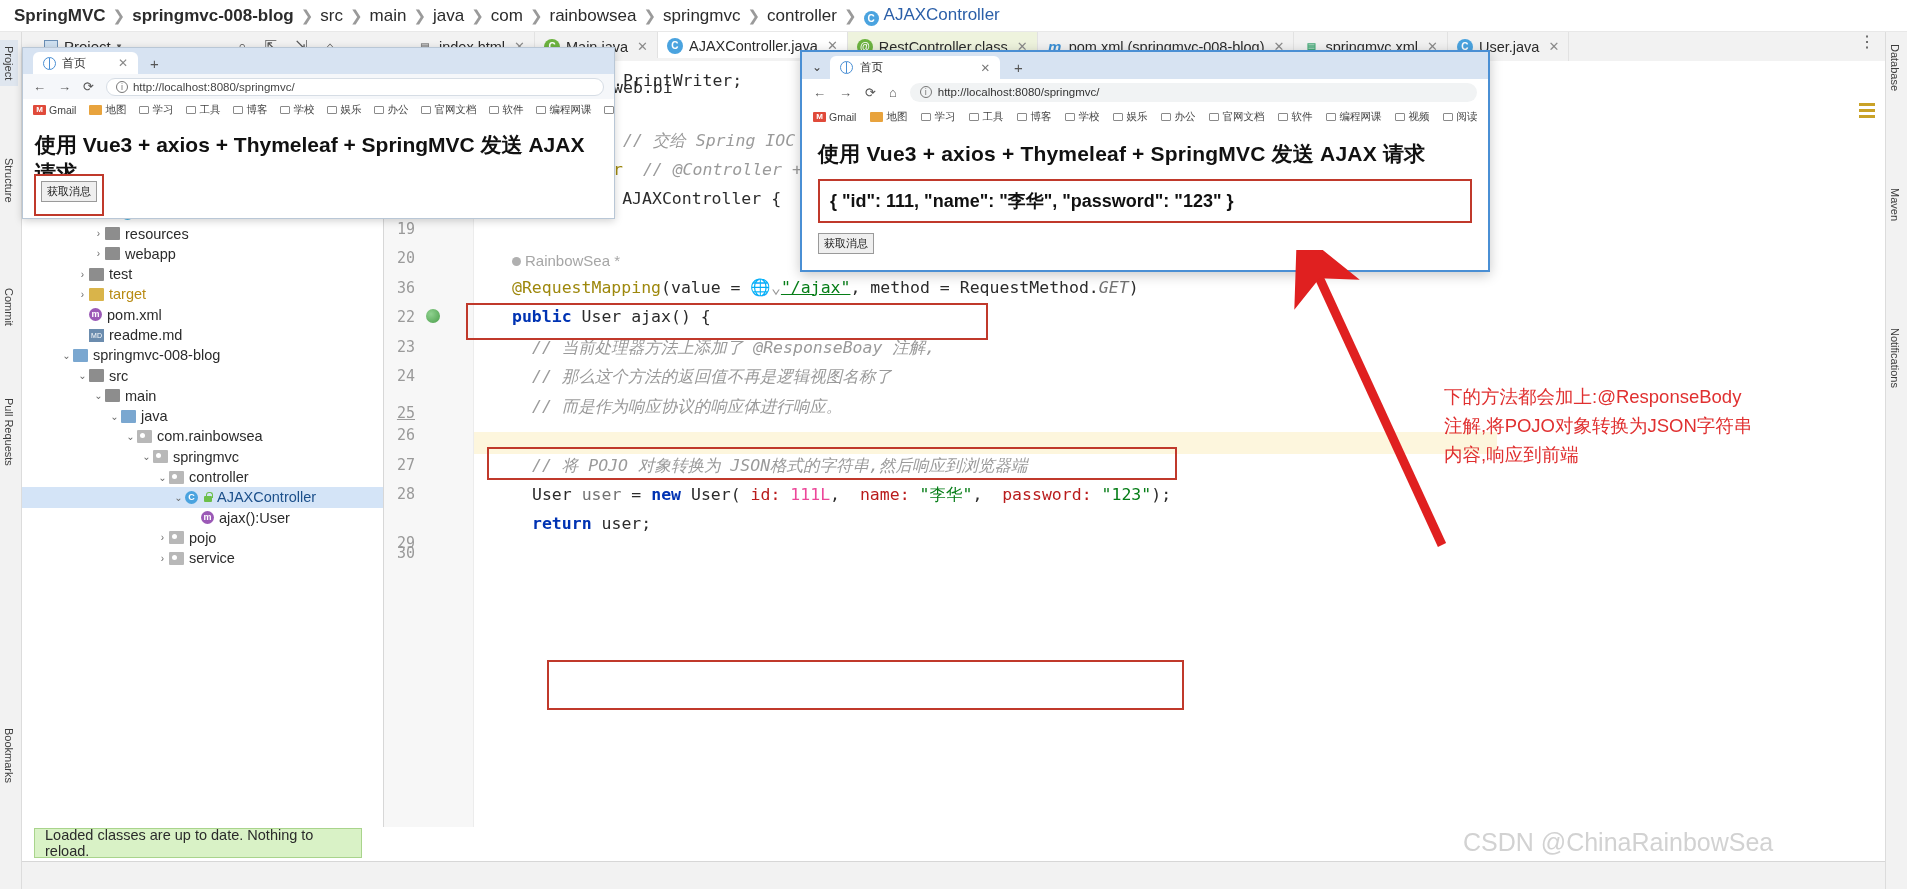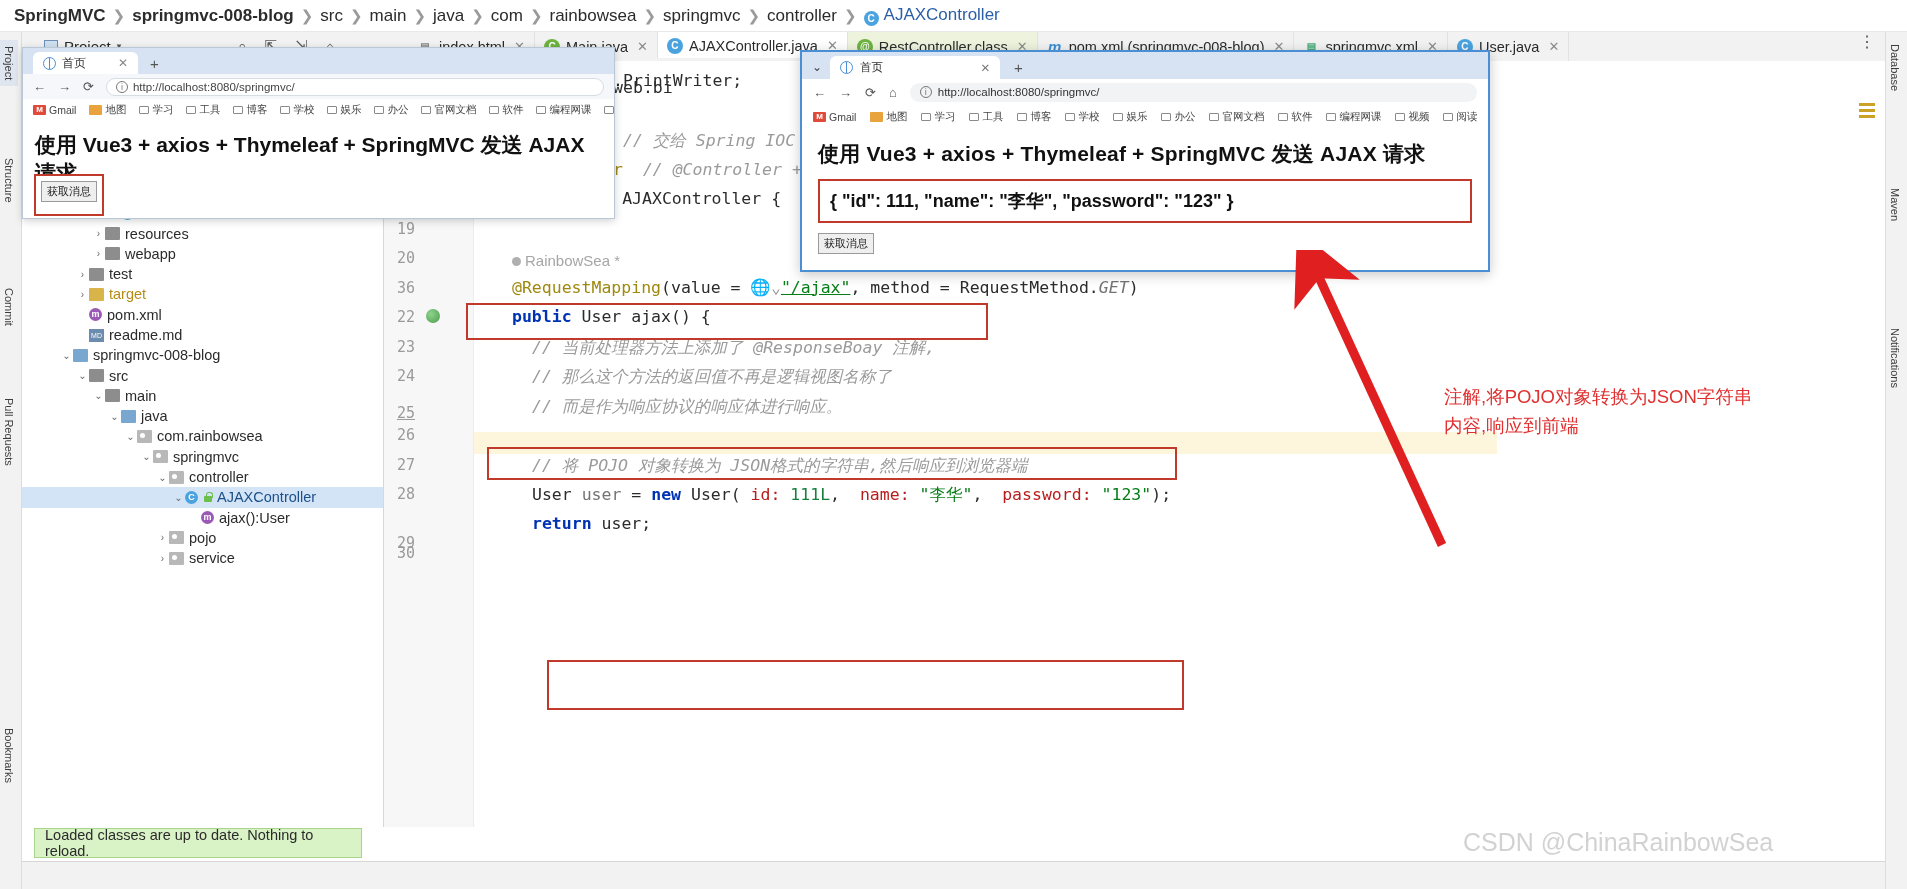--- a/index.html
+++ b/index.html
@@ -137,21 +137,21 @@
   }
   #codearea {
     position: absolute; left: 90px; top: 0; width: 1023px; height: 100%;
     font-family: "DejaVu Sans Mono", monospace; font-size: 16.5px;
   }
   .cl { position: absolute; white-space: pre; }
   .kw { color: #0033b3; font-weight: bold; }
   .anno { color: #9e880d; }
   .cmt { color: #9a9a9a; font-style: italic; }
   .str { color: #067d17; }
-  .num { color: #15803d; }
+  .num { color: #ec4899; }
   .fld { color: #737373; }
   .plain { color: #2b2b2b; }
   .param { color: #b91c1c; }
   .ital { font-style: italic; }
   .author {
     position: absolute; font-size: 15px; color: #a6a6a6;
     font-family: "Liberation Sans", sans-serif;
   }
   .author .pico { display:inline-block; width:9px;height:9px;border-radius:50%;background:#b0b0b0; margin-right:4px;}
   .hl-line { position: absolute; left: 0; width: 1113px; height: 22px; background: #fdf6dd; }
@@ -707,20 +707,21 @@
 <svg id="arrow-svg" viewBox="0 0 190 300">
   <defs>
     <marker id="ah" markerWidth="8" markerHeight="8" refX="4" refY="4" orient="auto">
       <path d="M0,0 L8,4 L0,8 L2,4 Z" fill="#e02020"></path>
     </marker>
   </defs>
   <line x1="152" y1="295" x2="22" y2="12" stroke="#e02020" stroke-width="9" marker-end="url(#ah)"></line>
 </svg>
 
 <div id="red-note" style="color: rgb(224, 48, 48);">
+    <div>下的方法都会加上:@ResponseBody</div>
     <div>注解,将POJO对象转换为JSON字符串</div>
     <div>内容,响应到前端</div>
   </div>
 
 <div id="statusbar"></div>
 <div id="toast">
   <span>Loaded classes are up to date. Nothing to reload.</span>
 </div>
 
 <div id="watermark">CSDN @ChinaRainbowSea</div>

